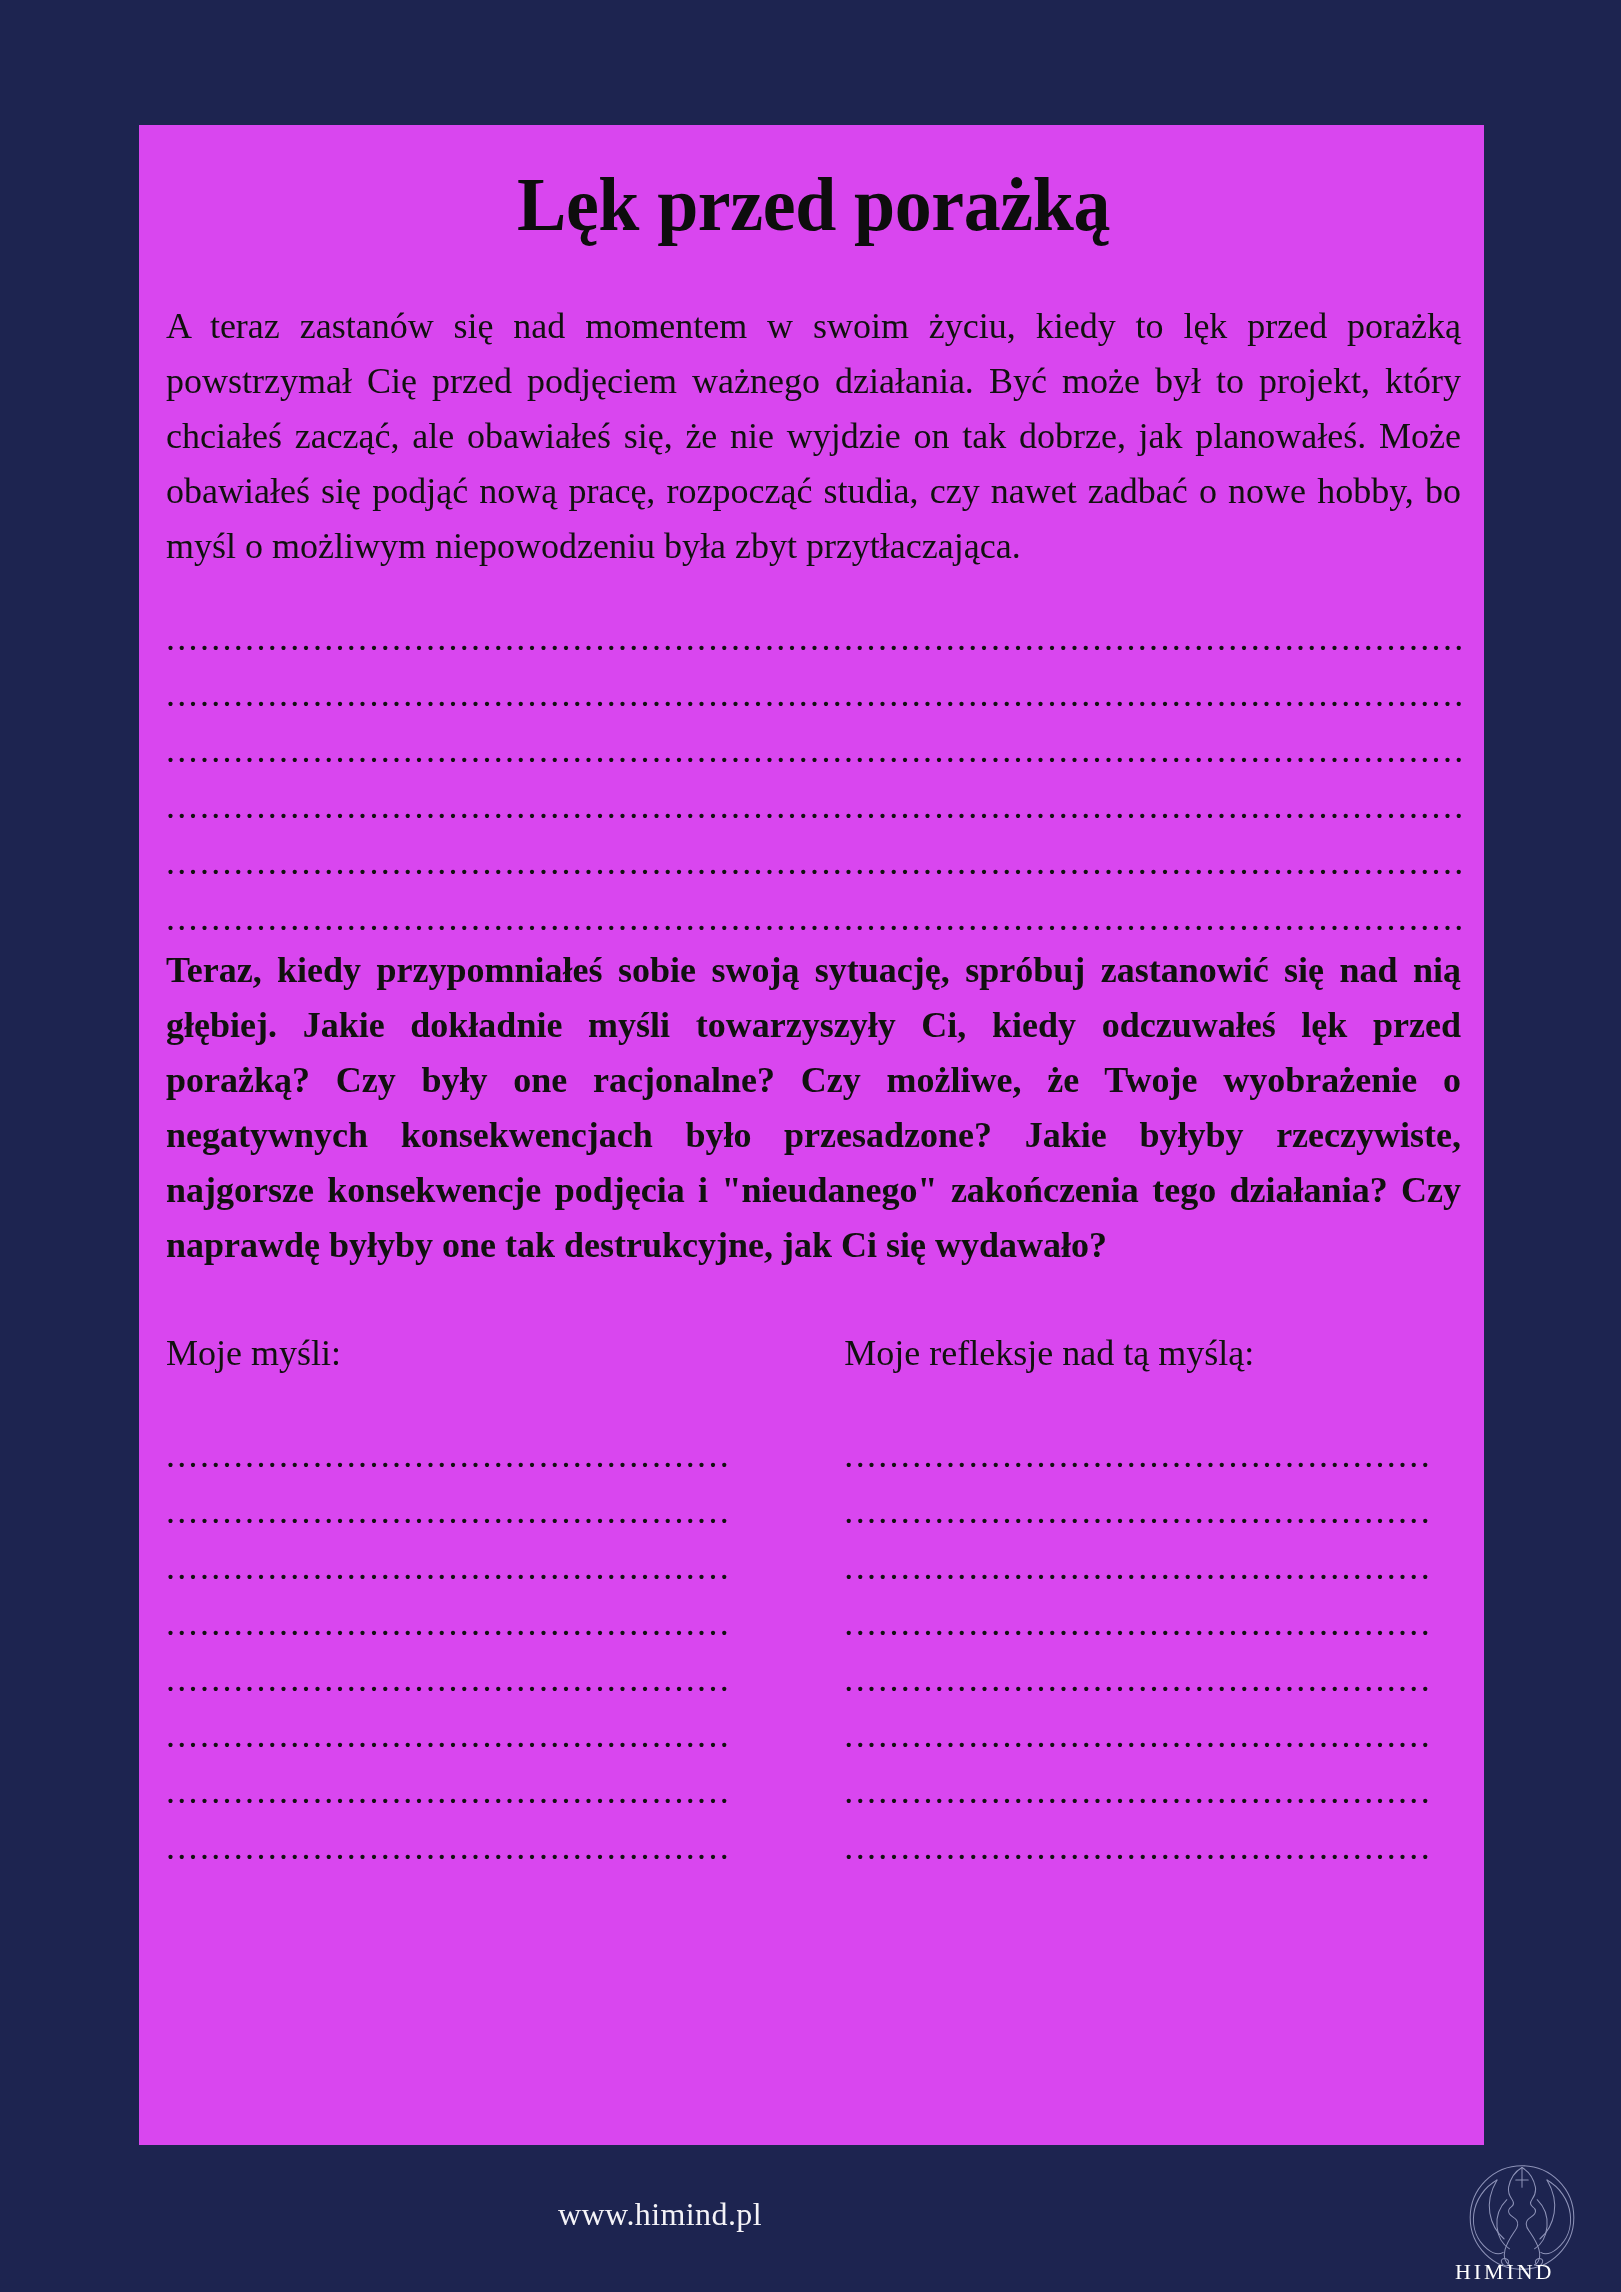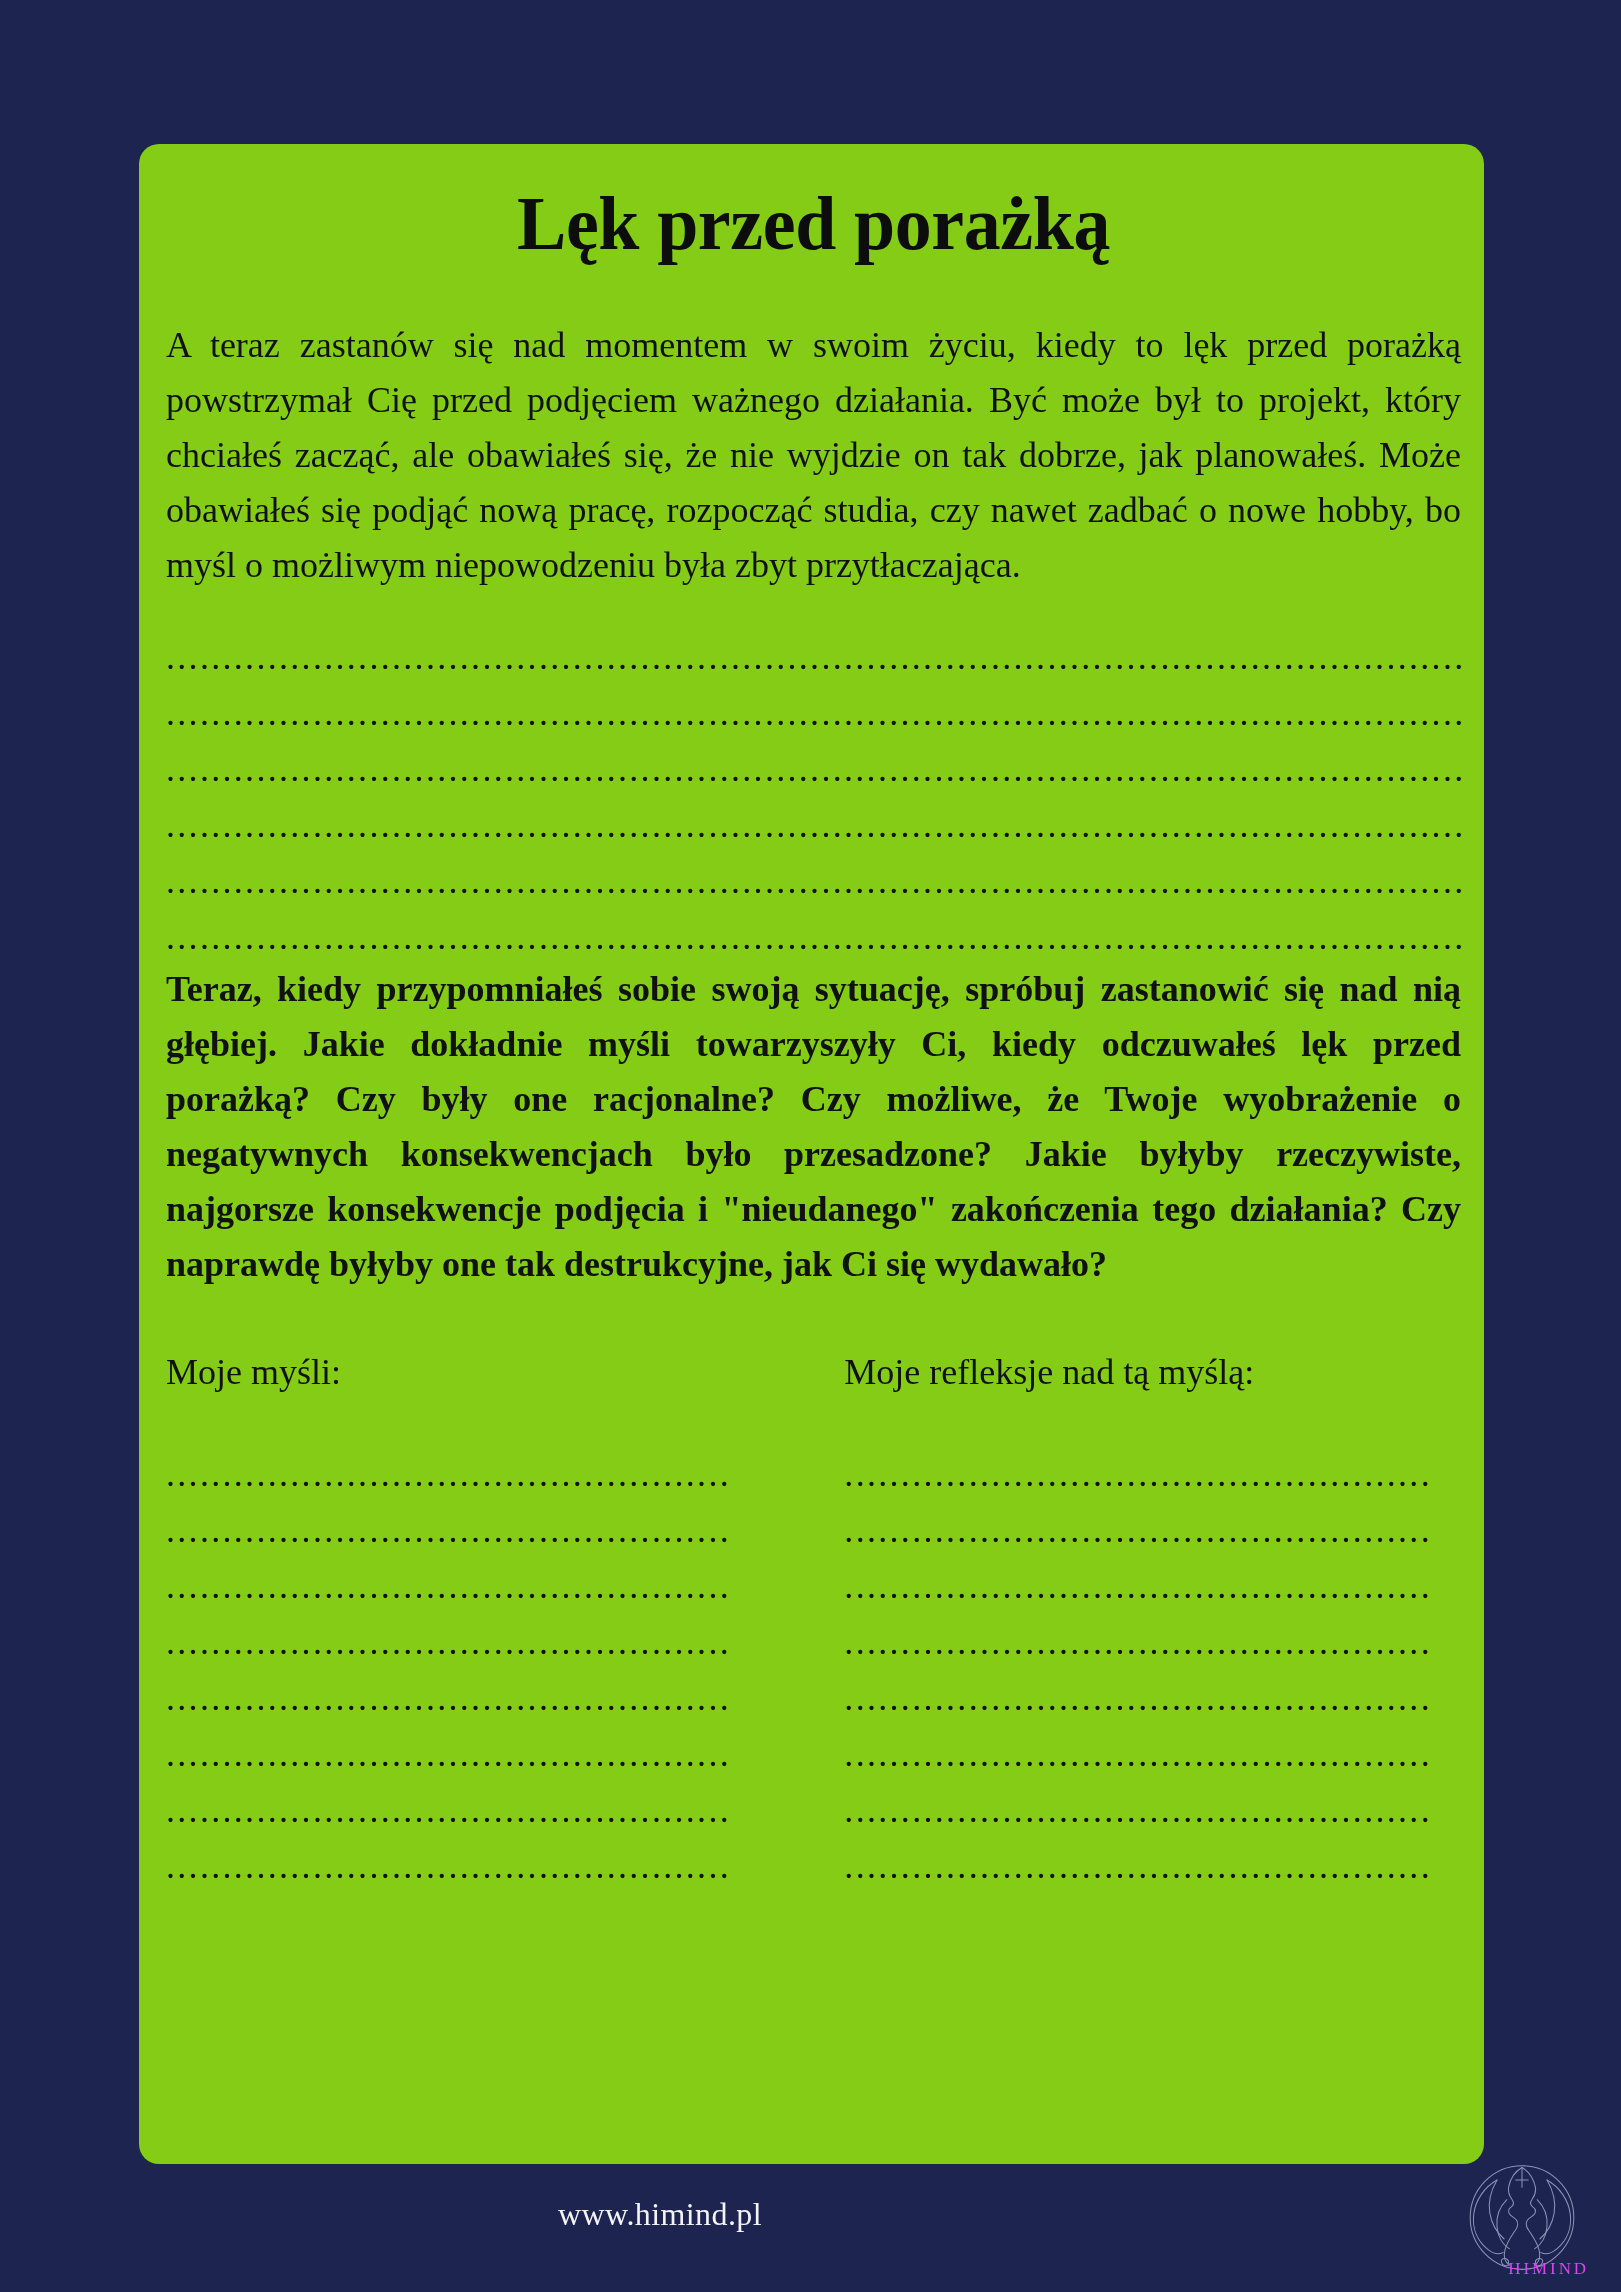--- a/index.html
+++ b/index.html
@@ -12,27 +12,26 @@
     background: #1d2450;
     font-family: "Liberation Serif", "DejaVu Serif", serif;
     overflow: hidden;
     position: relative;
   }
 
   
   .worksheet-card {
     position: absolute;
     left: 139px;
-    top: 144px;
+    top: 125px;
     width: 1345px;
     height: 2020px;
-    background: #84cc16;
+    background: #d946ef;
     box-sizing: border-box;
     padding: 0;
-    border-radius: 20px;
   }
 
   .card-inner {
     position: absolute;
     left: 27px;
     top: 0;
     width: 1295px;
   }
 
   
@@ -145,25 +144,25 @@
     height: 133px;
   }
   .brand-logo svg {
     display: block;
   }
   .brand-wordmark {
     position: absolute;
     left: 1455px;
     top: 2259px;
     width: 134px;
-    text-align: right;
-    font-family: "Liberation Serif", "DejaVu Serif", serif;
-    font-size: 17px;
+    text-align: left;
+    font-family: "Liberation Serif", "DejaVu Serif", serif;
+    font-size: 22px;
     letter-spacing: 2.9px;
-    color: #d946ef;
+    color: #ffffff;
   }
 </style>
 </head>
 <body>
 
 <div class="worksheet-card">
   <div class="card-inner">
 
     <h1 class="page-title">Lęk przed porażką</h1>
 

